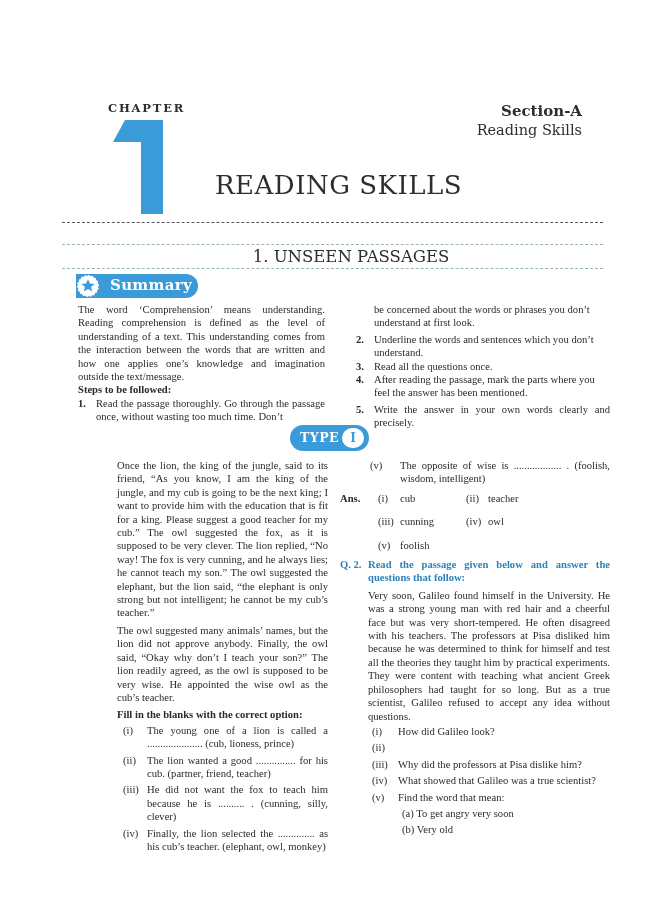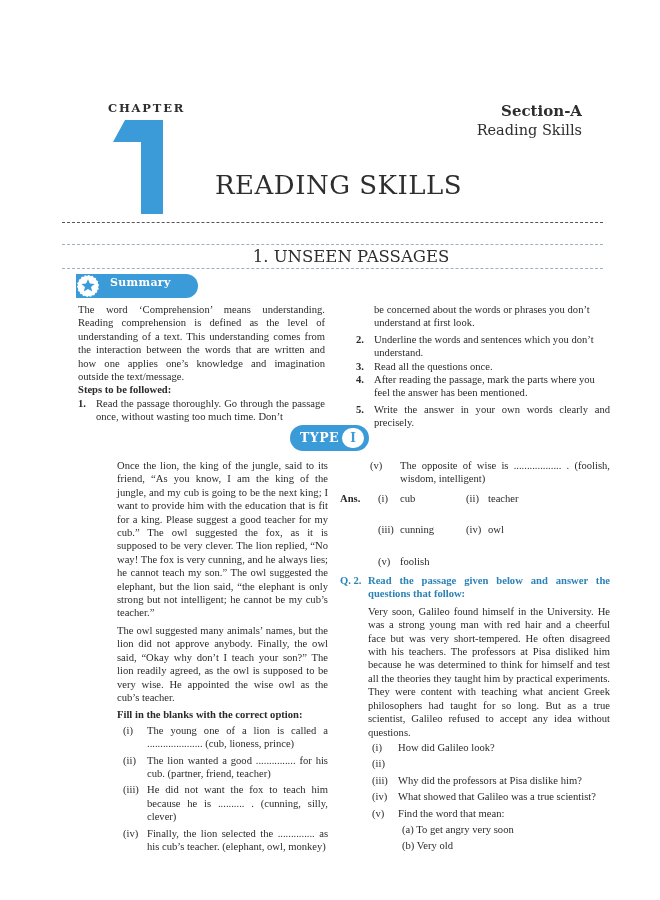--- a/index.html
+++ b/index.html
@@ -17,37 +17,37 @@
     .main-title { position: absolute; left: 215px; top: 170px; font-size: 26px; letter-spacing: 0.5px; color: #2e2e2e; }
 
     .dash { position: absolute; left: 62px; width: 541px; height: 0; border-top: 1.2px dashed #555; }
     .dash.light { border-top-color: #9bb3c0; }
 
     .unit-title { position: absolute; left: 12px; width: 660px; top: 247px; text-align: center; font-size: 16.5px; color: #2e2e2e; padding-left: 18px; }
 
     
     .summary-pill { position: absolute; left: 76px; top: 274px; width: 122px; height: 24px; background: #3a9bd8; border-radius: 0 12px 12px 0; }
     .summary-star { position: absolute; left: 76px; top: 274px; width: 26px; height: 24px; }
-    .summary-label { position: absolute; left: 110px; top: 276px; font-size: 11px; font-weight: bold; color: #ffffff; letter-spacing: 0.3px; }
+    .summary-label { position: absolute; left: 110px; top: 276px; font-size: 15px; font-weight: bold; color: #ffffff; letter-spacing: 0.3px; }
 
     
     .col { position: absolute; font-family: "Liberation Serif", serif; font-size: 10.6px; line-height: 13.4px; color: #2a2a2a; }
     .justify { text-align: justify; text-align-last: left; }
     .bold { font-weight: bold; }
     .li { display: flex; }
     .li .num { width: 18px; flex: none; font-weight: bold; }
     .li .num.roman { width: 30px; font-weight: normal; }
     .li .txt { flex: 1; }
 
     .type-pill { position: absolute; left: 290px; top: 425px; width: 79px; height: 26px; background: #3a9bd8; border-radius: 13px; }
     .type-label { position: absolute; left: 300px; top: 430px; font-size: 12.5px; font-weight: bold; color: #ffffff; letter-spacing: 0.5px; }
     .type-circle { position: absolute; left: 342px; top: 428px; width: 22px; height: 20px; border-radius: 10px; background: #ffffff; color: #3a9bd8; font-size: 12px; font-weight: bold; text-align: center; line-height: 20px; }
 
     .q-head { color: #2a82b8; font-weight: bold; }
-    .ans-grid { display: grid; grid-template-columns: 38px 22px 66px 22px 60px; row-gap: 18px; }
+    .ans-grid { display: grid; grid-template-columns: 38px 22px 66px 22px 60px; row-gap: 10px; }
   </style>
 </head>
 <body>
 
 <div class="chapter-label serif-slab">CHAPTER</div>
 <svg class="chapter-num" viewBox="0 0 65 105">
   <polygon points="14,8 52,8 52,102 30,102 30,30 2,30" fill="#3a9bd8"></polygon>
 </svg>
 <div class="section-block">
   <div class="section-title serif-slab">Section-A</div>

